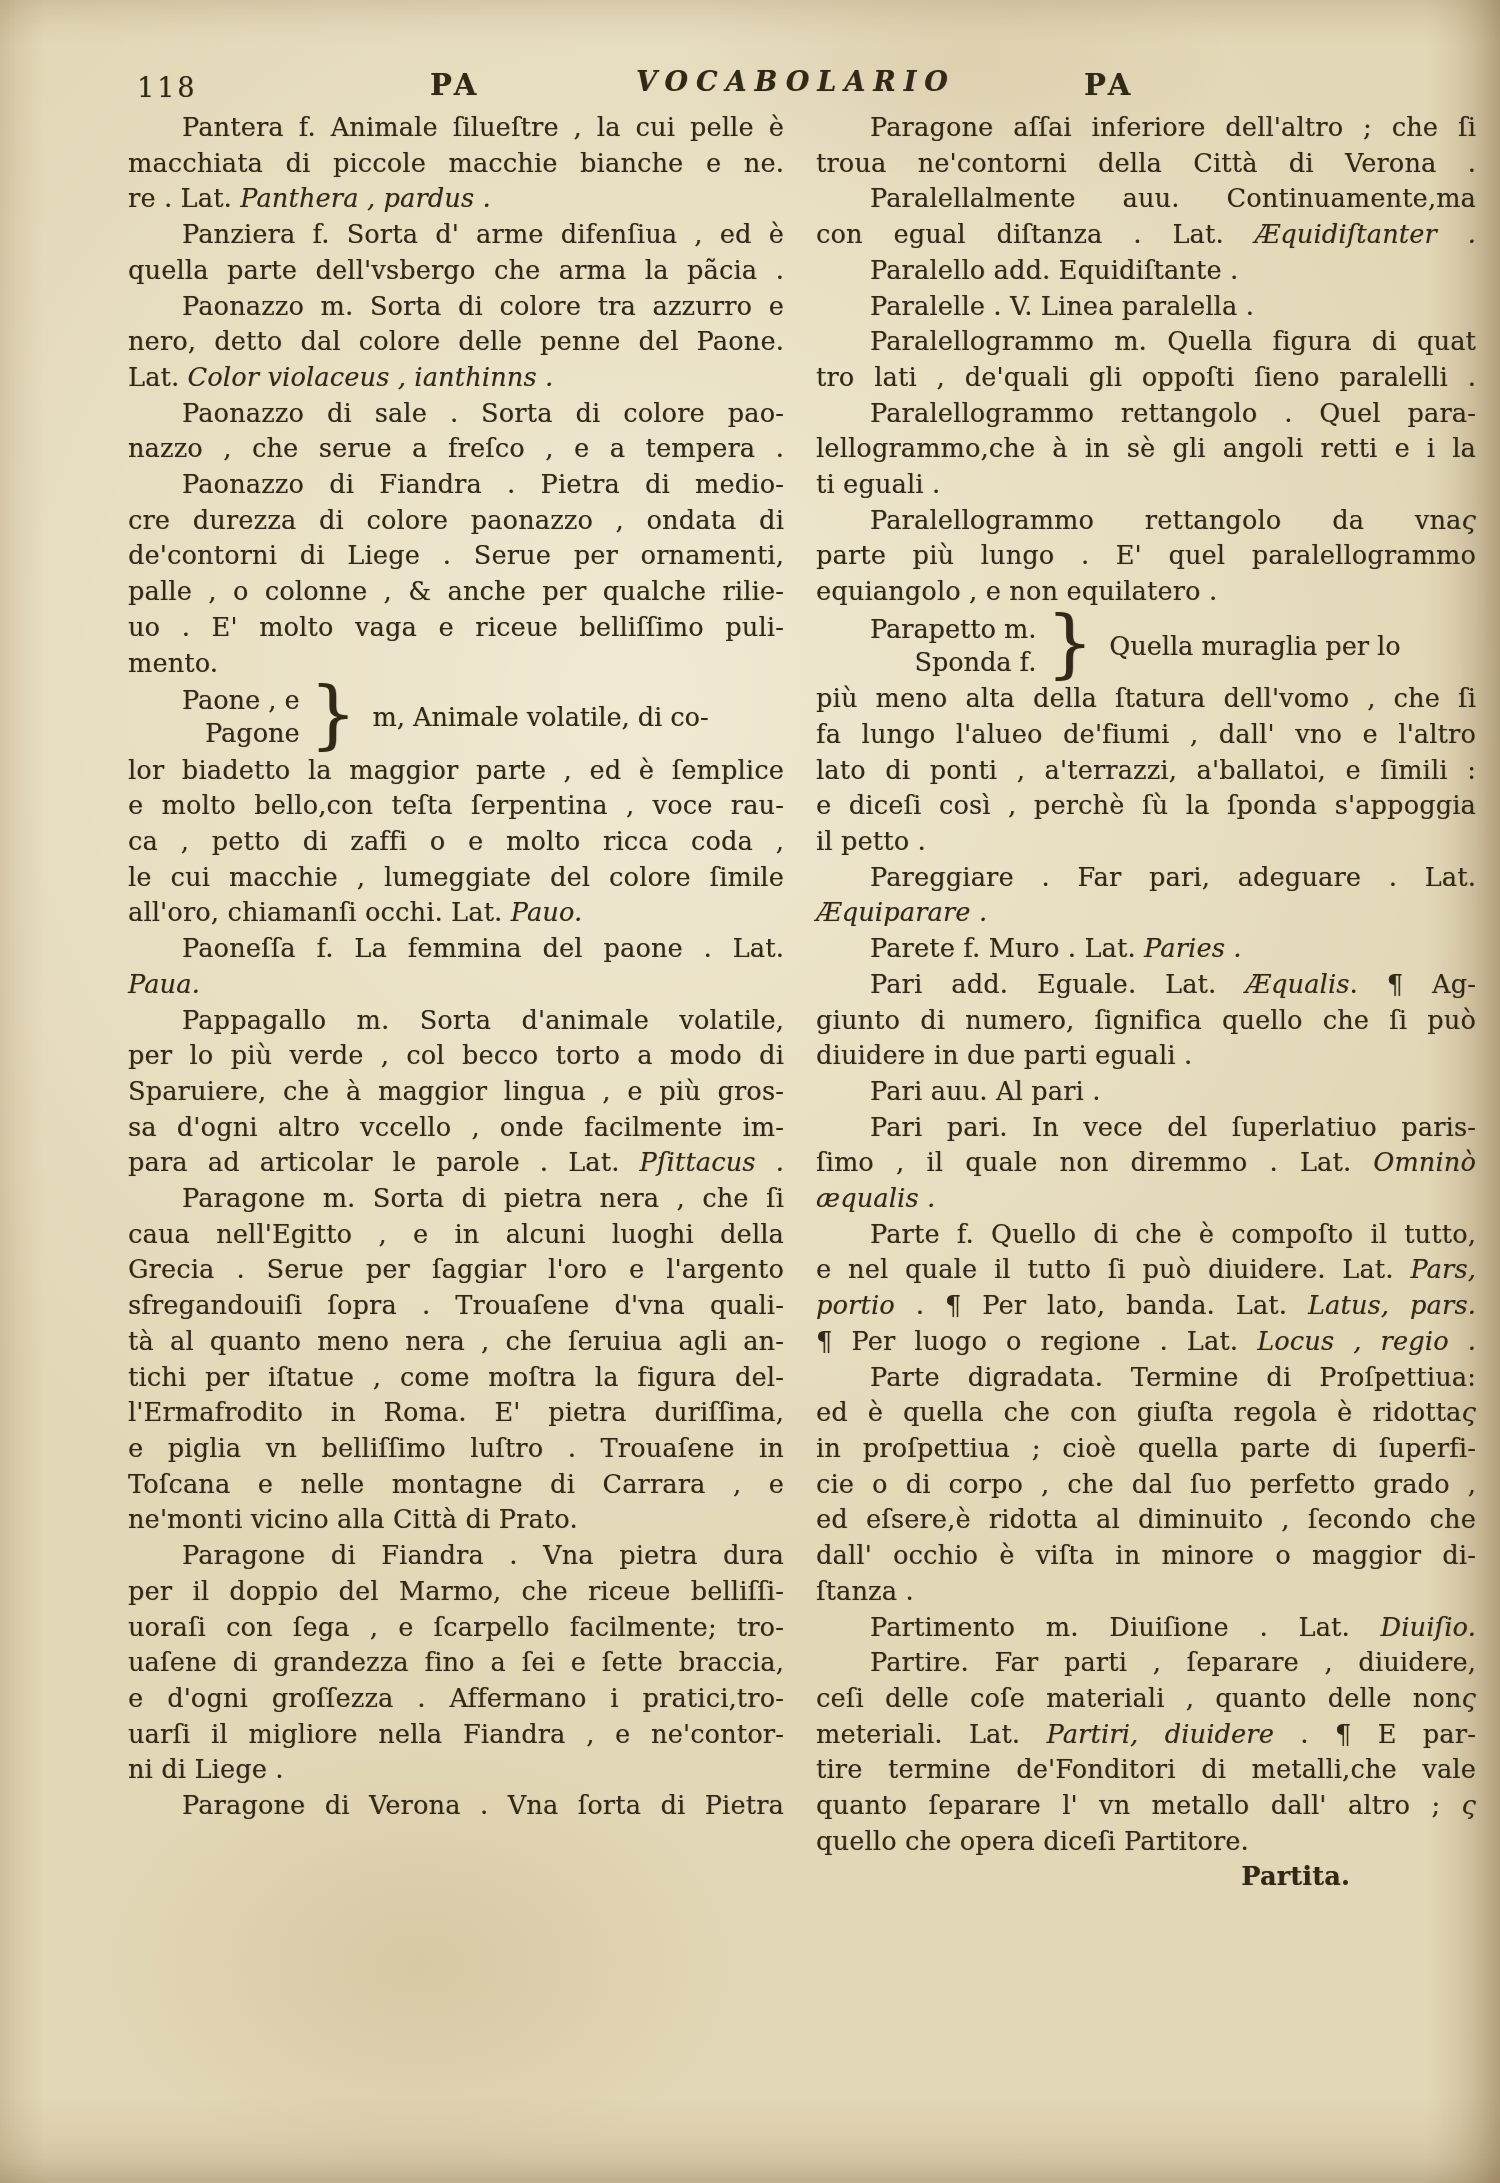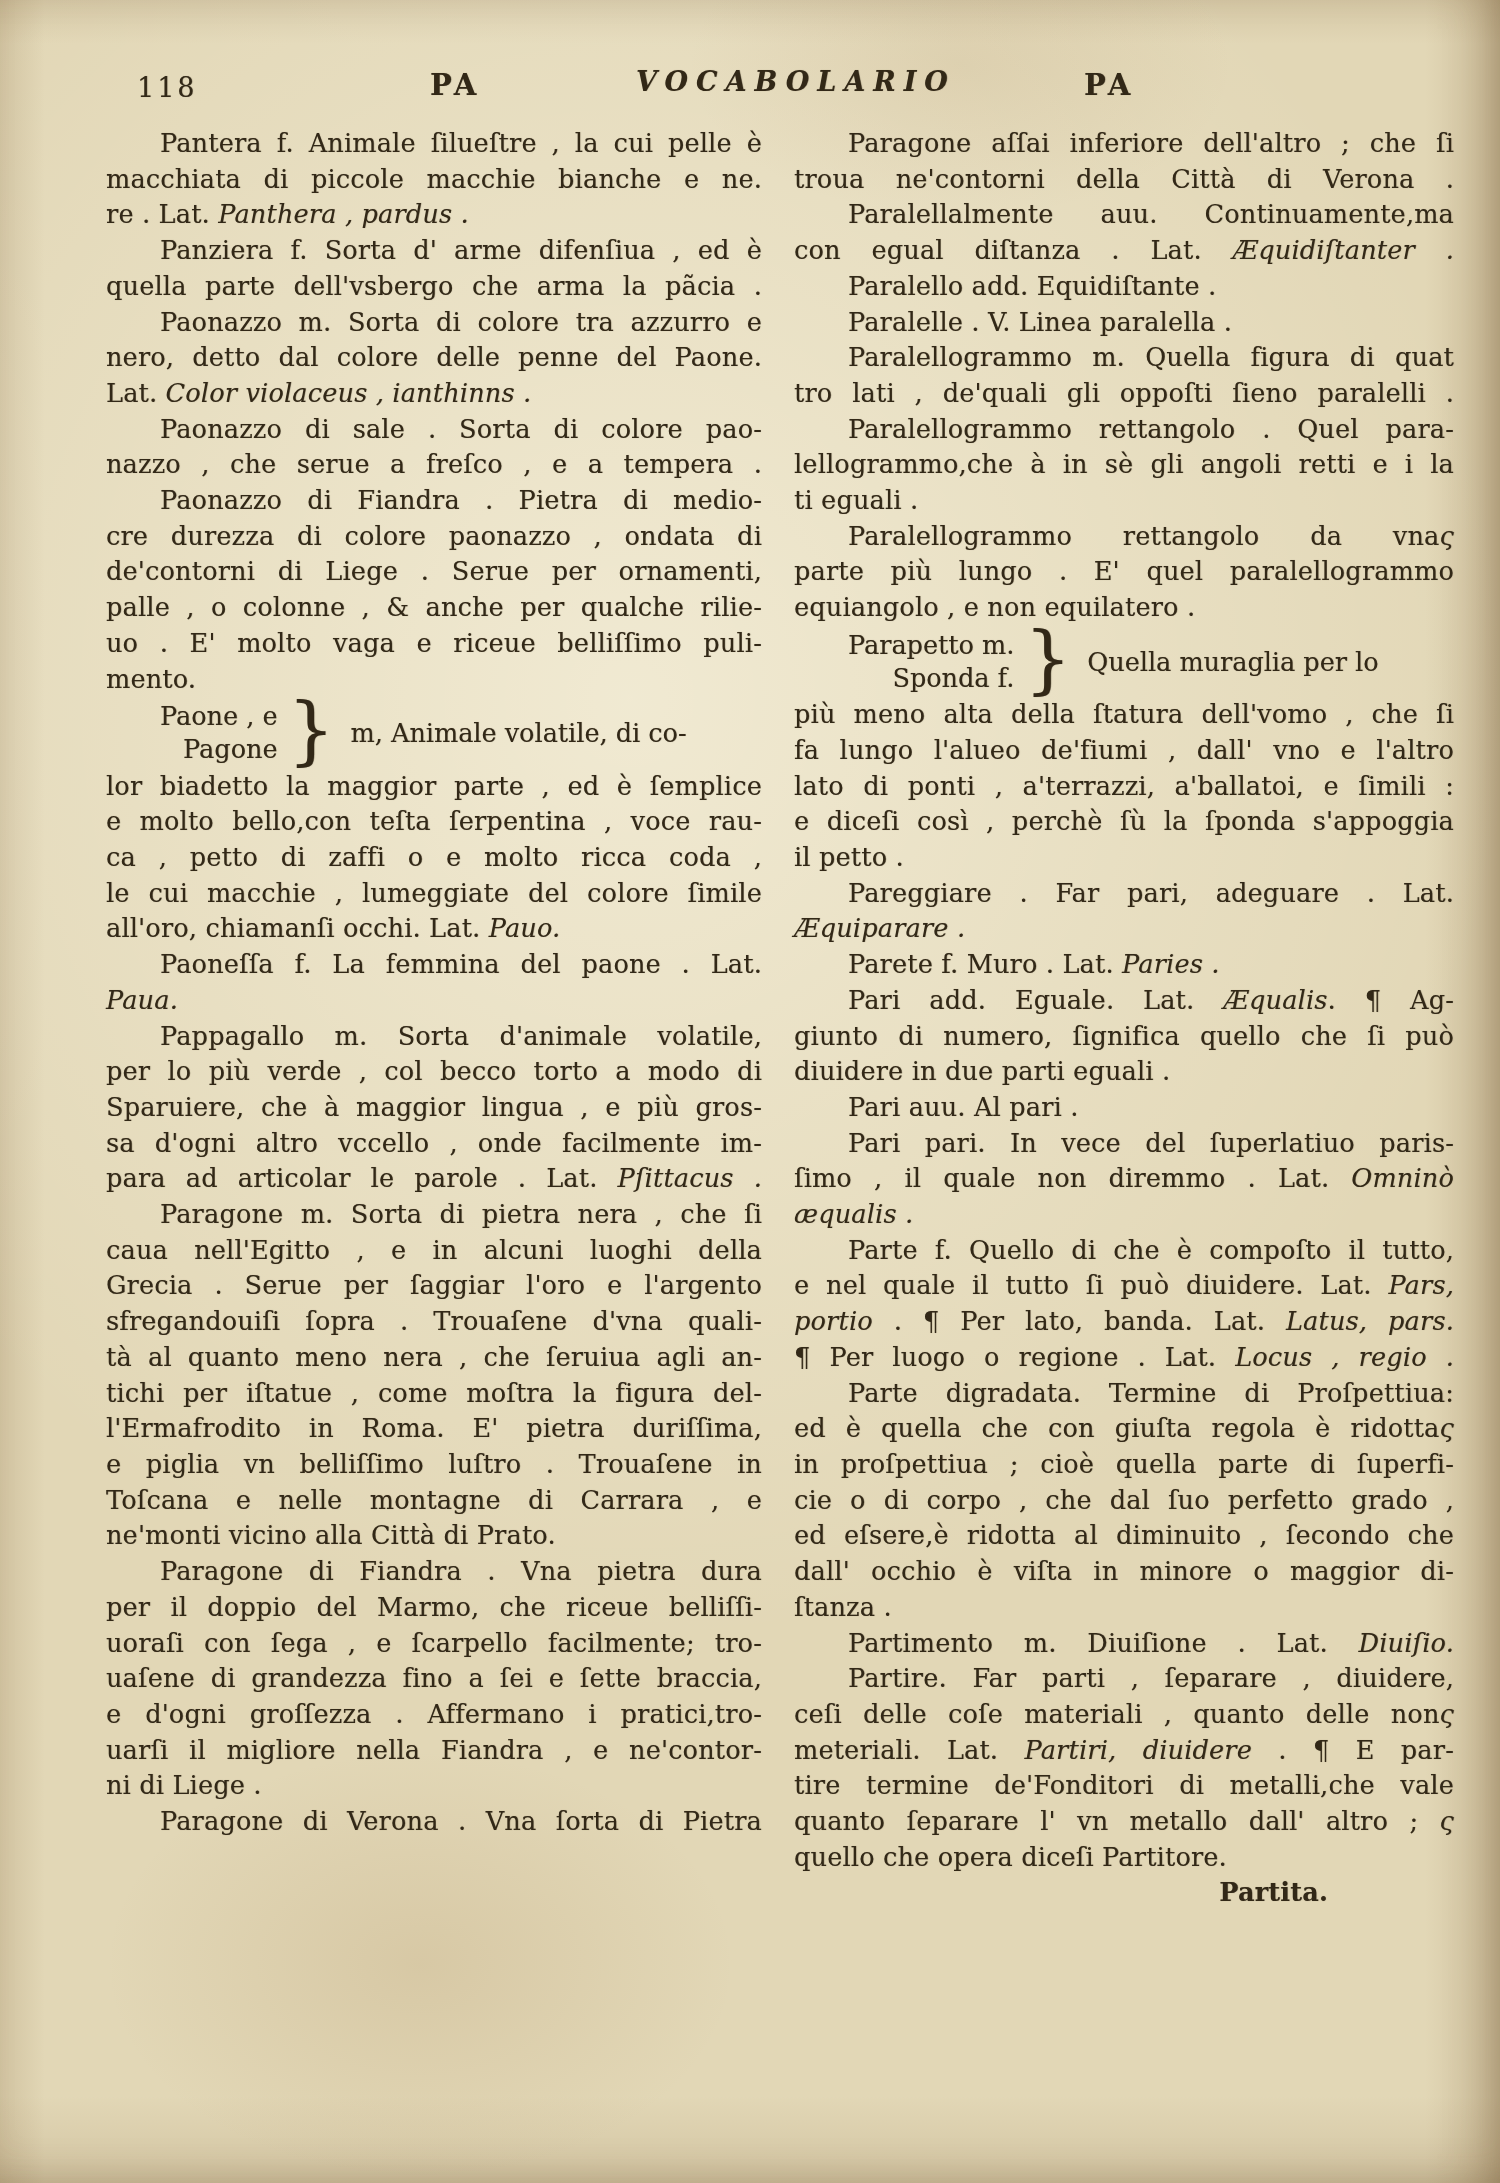--- a/index.html
+++ b/index.html
@@ -18,21 +18,21 @@
       linear-gradient(to bottom, rgba(120,88,46,0.12), rgba(120,88,46,0) 2%, rgba(120,88,46,0) 96%, rgba(120,88,46,0.14)),
       #e2d7b6;
     box-shadow: inset -34px 0 46px -26px rgba(92,64,30,0.35), inset 0 -30px 40px -26px rgba(92,64,30,0.22);
     text-shadow: 0.4px 0.4px 0.7px rgba(50,40,22,0.45);
   }
   .header{position:absolute;top:58px;left:0;right:0;height:46px;}
   .pagenum{position:absolute;left:126px;top:14px;font-size:27px;letter-spacing:3px;margin-left:11px;}
   .guide-left{position:absolute;left:430px;top:10px;font-size:29px;letter-spacing:4px;font-weight:bold;}
   .running-title{position:absolute;left:636px;top:8px;font-size:27px;font-style:italic;letter-spacing:8px;font-weight:bold;}
   .guide-right{position:absolute;left:1084px;top:10px;font-size:29px;letter-spacing:4px;font-weight:bold;}
-  .col{position:absolute;top:126px;width:656px;font-size:25.5px;}
+  .col{position:absolute;top:110px;width:656px;font-size:25.5px;margin-left:22px;}
   .col.left{left:106px;}
   .col.right{left:794px;width:660px;}
   .line{
     min-height:35.7px;line-height:35.7px;
     text-align:justify;text-align-last:justify;
     letter-spacing:0.2px;
   }
   .noj{text-align:left;text-align-last:left;}
   .ind{text-indent:54px;}
   .catch{text-align:right;text-align-last:right;padding-right:126px;font-weight:bold;}

